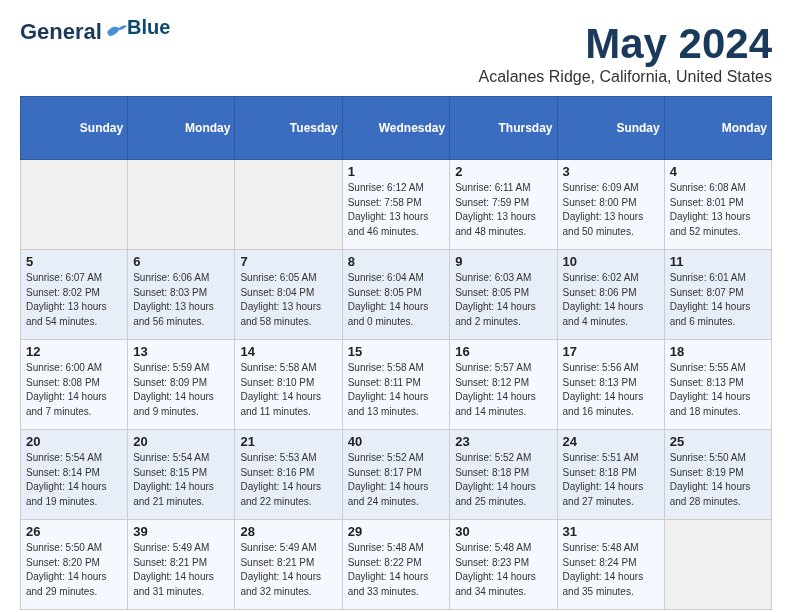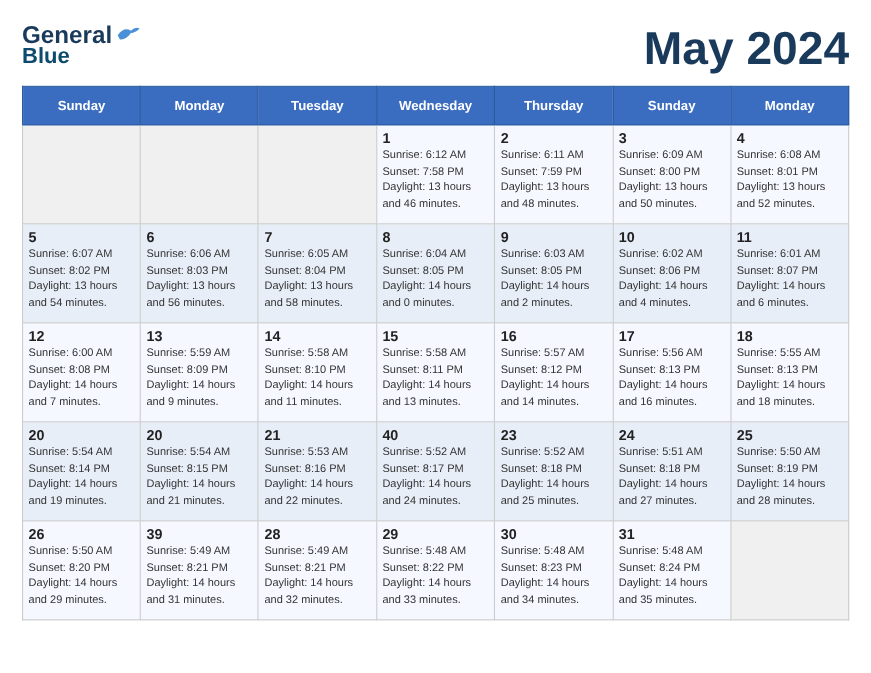--- a/index.html
+++ b/index.html
@@ -11,21 +11,21 @@
       padding: 20px;
     }
     .header {
       display: flex;
       justify-content: space-between;
       align-items: flex-start;
       margin-bottom: 10px;
     }
     .logo {
       display: flex;
-      flex-direction: column;
+      flex-direction: row;
       align-items: flex-start;
       text-align: center;
     }
     .logo-text {
       font-size: 22px;
       font-weight: bold;
       color: #1a3a5c;
       line-height: 1.1;
     }
     .logo-text span {
@@ -44,22 +44,22 @@
       color: #333;
     }
     .calendar {
       width: 100%;
       border-collapse: collapse;
       font-size: 11px;
     }
     .calendar th {
       background-color: #3a6cc0;
       color: #fff;
-      padding: 10px 4px;
-      text-align: center;
+      padding: 24px 4px;
+      text-align: right;
       font-size: 12px;
       font-weight: bold;
       border: 1px solid #2a5ba0;
     }
     .calendar td {
       border: 1px solid #ccc;
       vertical-align: top;
       padding: 4px 5px;
       width: 108px;
       height: 90px;
@@ -97,20 +97,21 @@
         <span style="color:#1a3a5c;">General</span>
       </span>
       <svg width="22" height="18" viewBox="0 0 22 18" style="margin-left:3px; margin-top:-2px;">
         <path d="M2 10 Q8 2 14 6 Q18 2 22 4 Q18 8 14 8 Q10 14 4 14 Z" fill="#4a90d9"></path>
       </svg>
     </div>
     <span class="logo-text" style="color:#0c4a6e; font-size:20px; margin-top:-4px;">Blue</span>
   </div>
   <div class="title-block">
     <div class="month-title">May 2024</div>
+    <div class="location-title">Acalanes Ridge, California, United States</div>
   </div>
 </div>
 
 <table class="calendar">
   <thead>
     <tr>
     <th>Sunday</th>
         <th>Monday</th>
         <th>Tuesday</th>
         <th>Wednesday</th>

